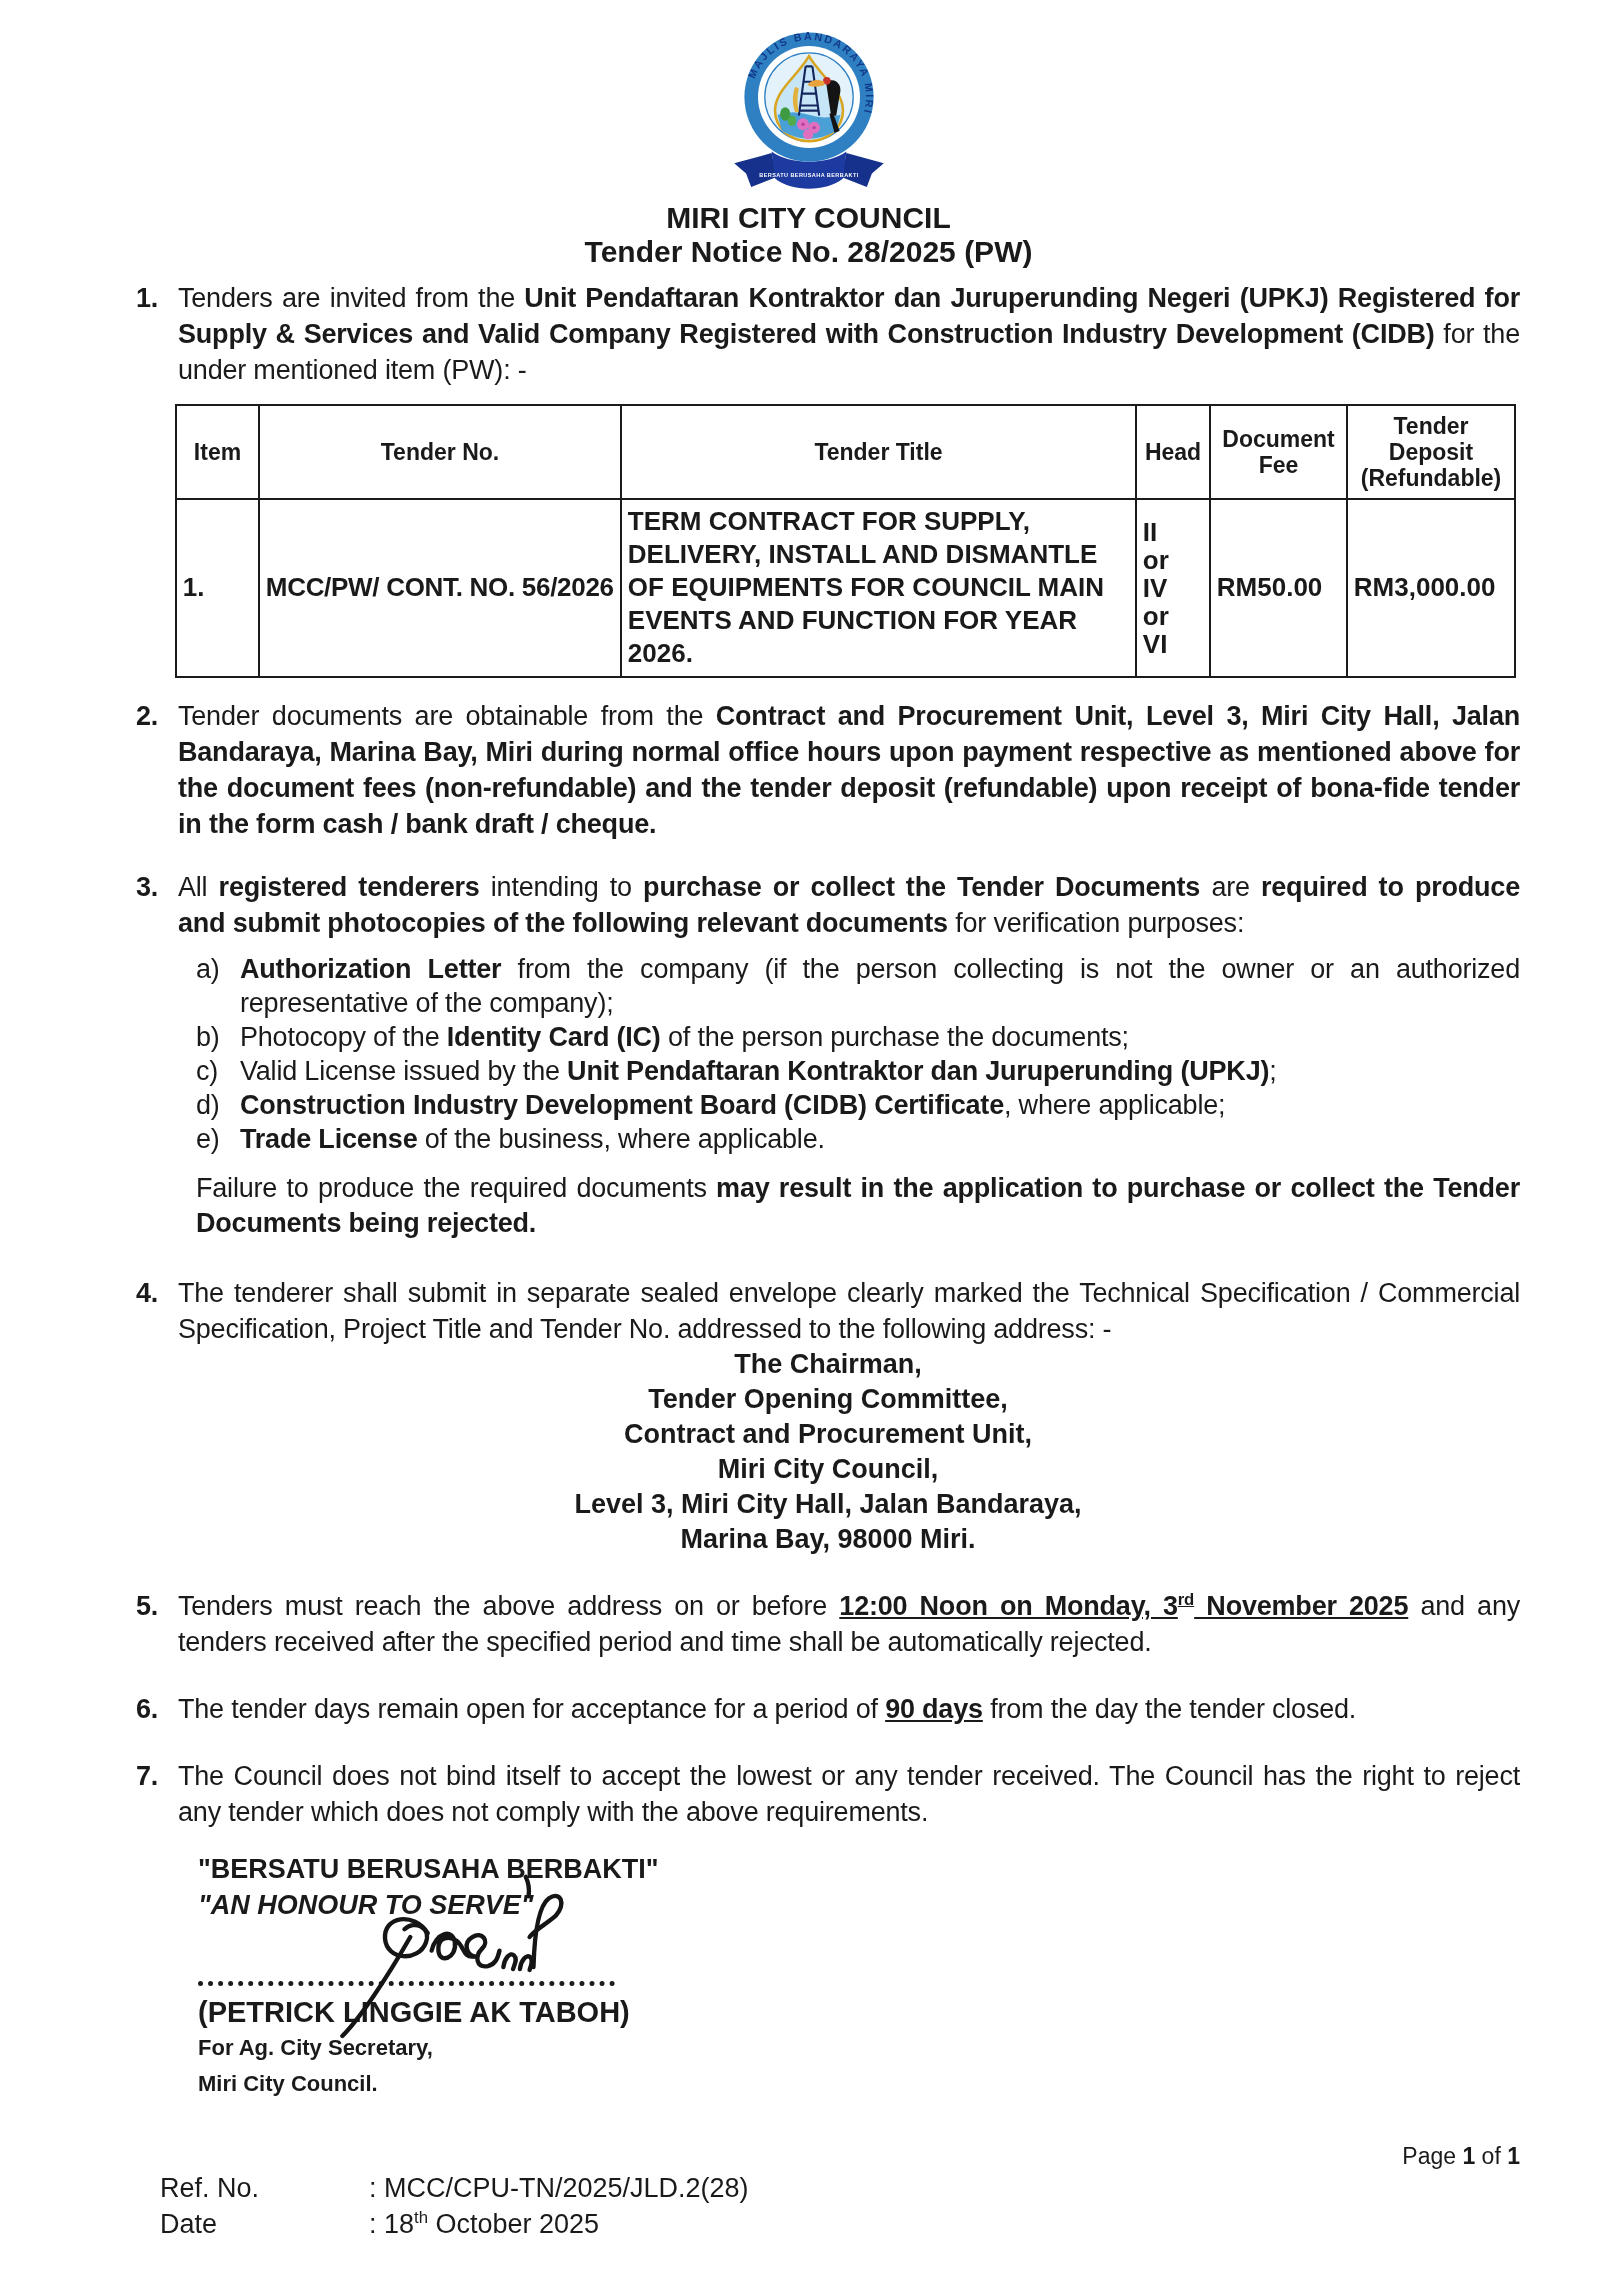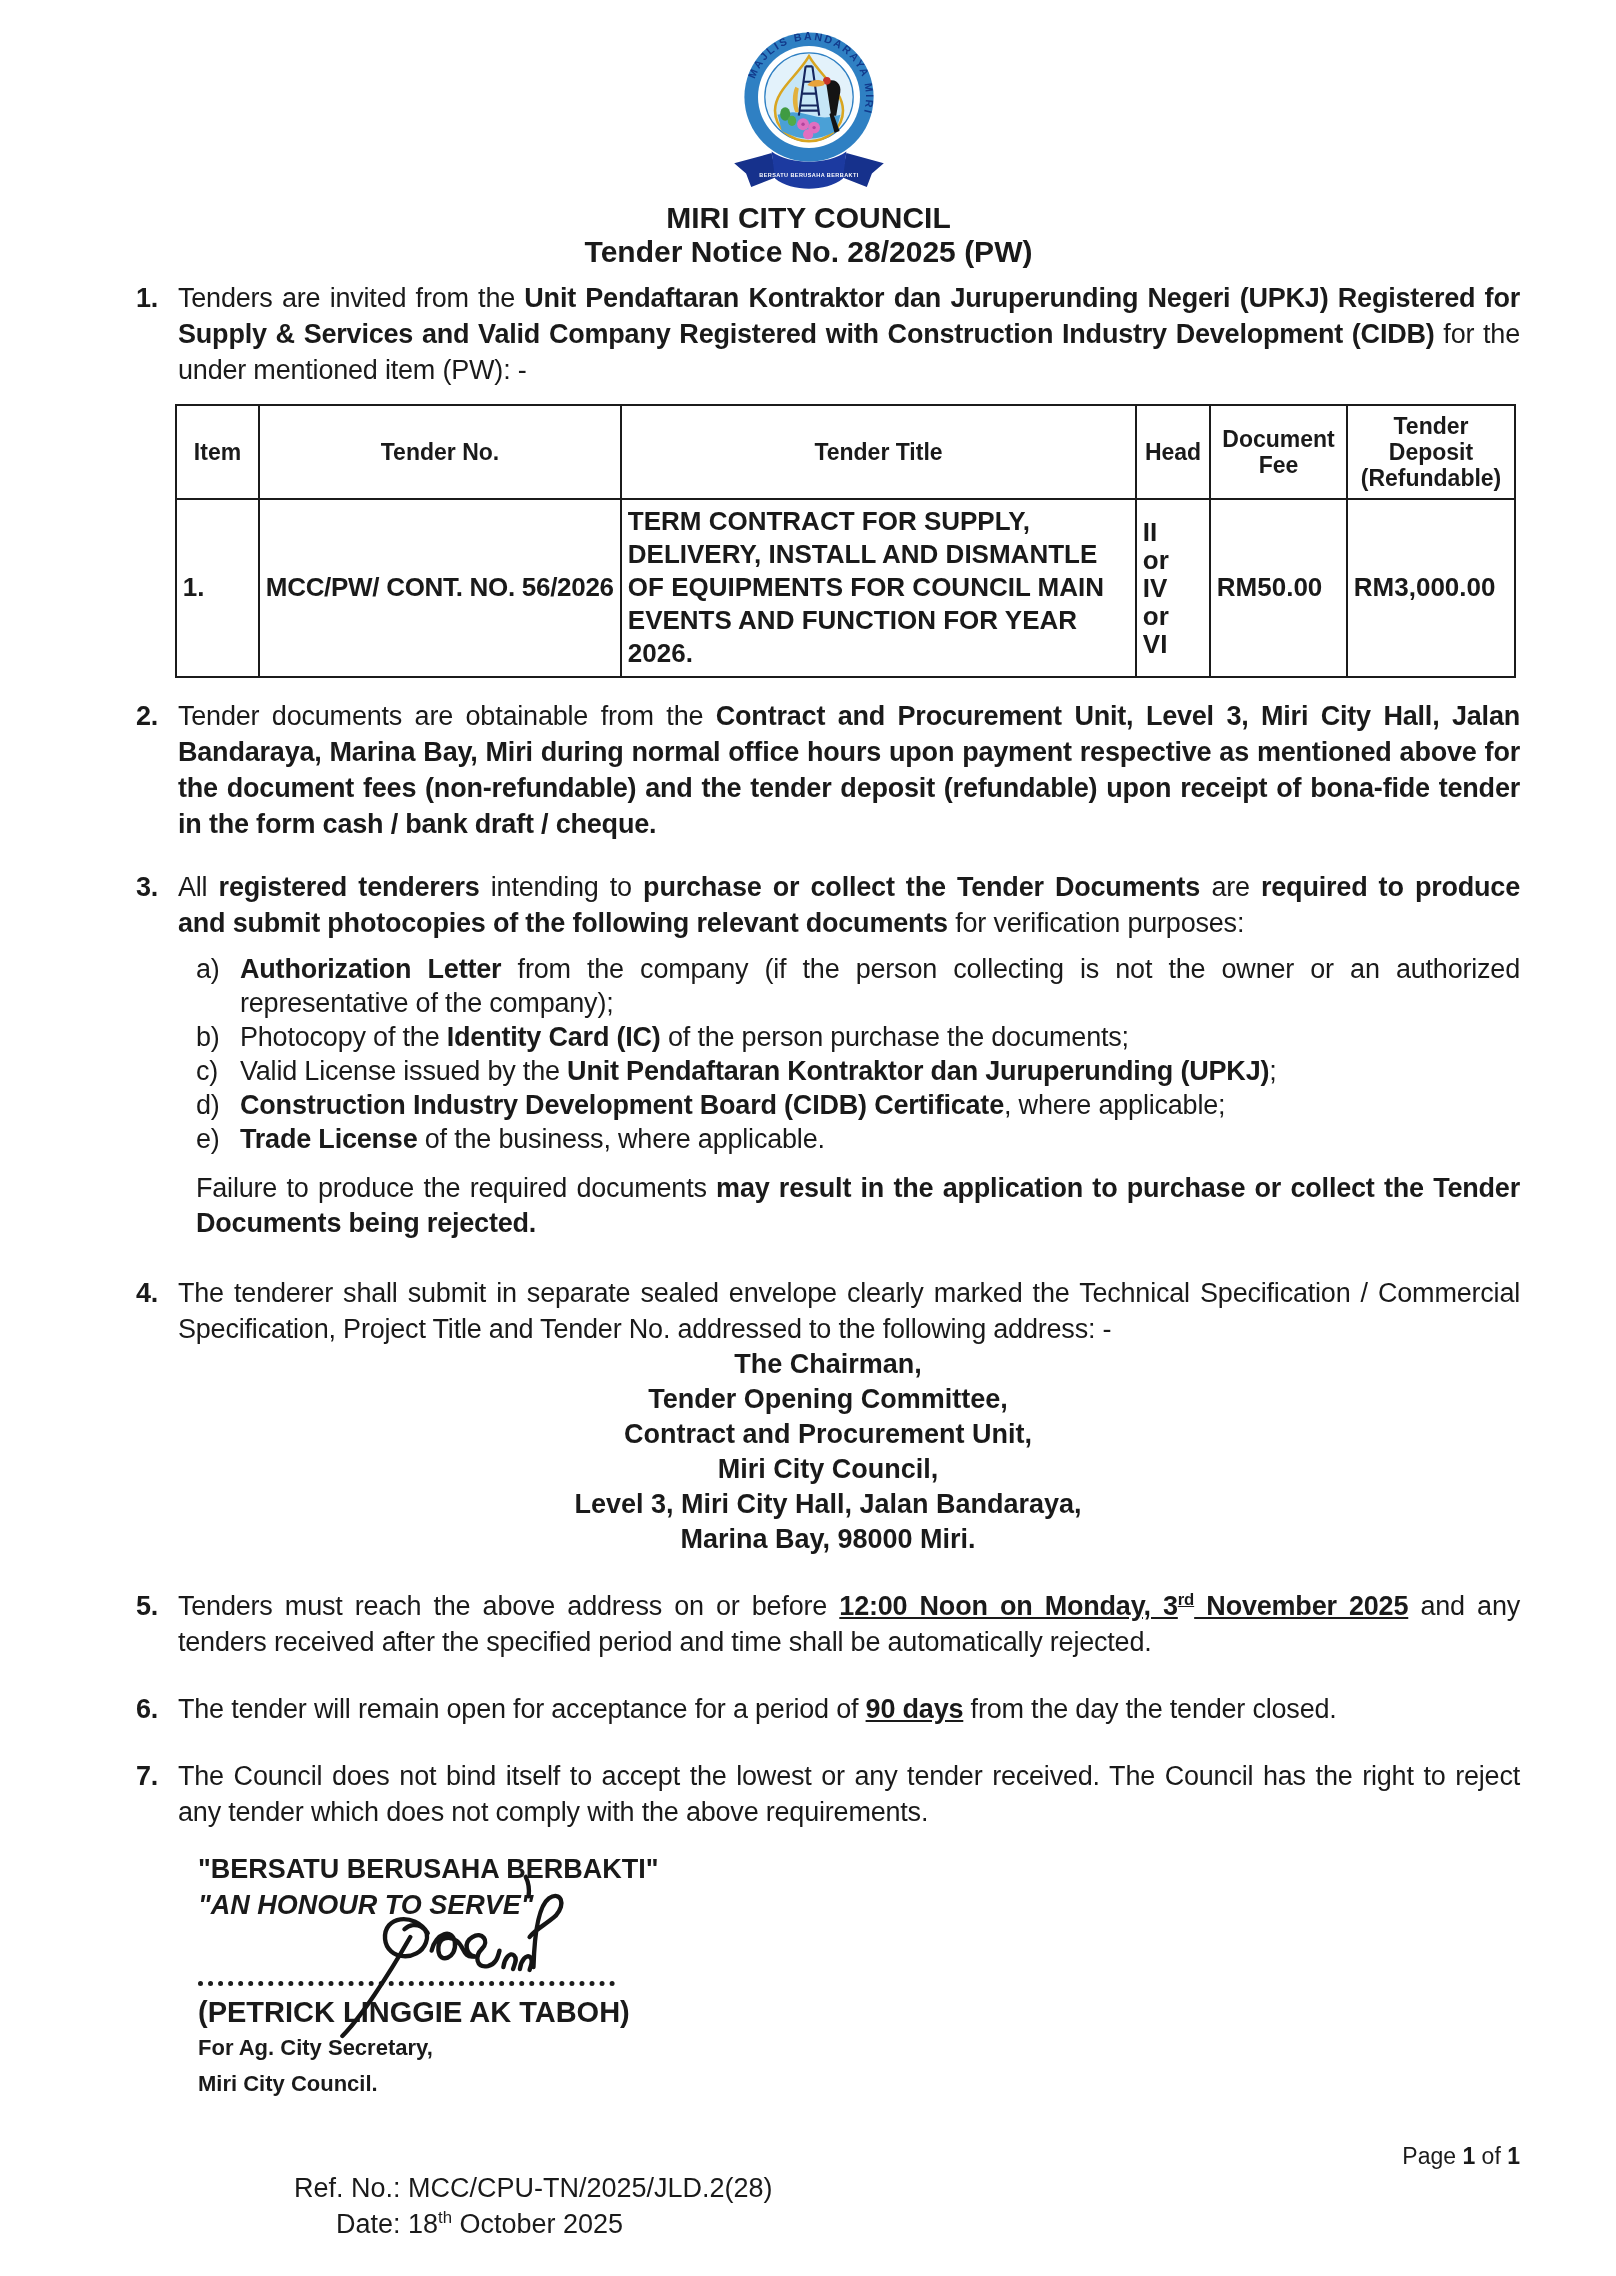--- a/index.html
+++ b/index.html
@@ -56,21 +56,21 @@
   .motto .l2 { font-style:italic; }
 
   .sig-block { position:relative; margin-left:62px; padding-top:58px; width:524px; }
   .sig-svg { position:absolute; left:92px; top:-50px; pointer-events:none; }
   .dotline { width:417px; border-bottom:5.8px dotted #1c1c1c; height:0; }
   .sig-name { font-weight:bold; font-size:29px; line-height:36px; margin-top:7.8px; }
   .sig-line { font-weight:bold; font-size:22px; line-height:36px; }
 
   .ref { margin-top:68px; line-height:36px; }
   .ref-row { display:flex; }
-  .ref-label { margin-left:48px; width:209px; flex:none;text-align:right; }
+  .ref-label { margin-left:24px; width:209px; flex:none; }
 
   .page-num { position:absolute; top:2143px; right:97px; font-size:23px; }
 </style>
 </head>
 <body>
 
 <div class="page">
 
   <div class="header">
     <svg class="logo" viewBox="0 0 200 200" width="170" height="170" style="font-size:28px">
@@ -204,21 +204,21 @@
       <div>Marina Bay, 98000 Miri.</div>
     </div>
 
     <div class="clause c5">
       <span class="num">5.</span>
       <div class="body"><span>Tenders must reach the above address on or before </span><span class="b u">12:00 Noon on Monday, 3</span><sup class="b u">rd</sup><span class="b u"> November 2025</span><span> and any tenders received after the specified period and time shall be automatically rejected.</span></div>
     </div>
 
     <div class="clause c6">
       <span class="num">6.</span>
-      <div class="body"><span>The tender will remain open for acceptance for a period of </span><span class="b u">90 days</span><span> from the day the tender closed.</span></div>
+      <div class="body"><span>The tender days remain open for acceptance for a period of </span><span class="b u">90 days</span><span> from the day the tender closed.</span></div>
     </div>
 
     <div class="clause c7">
       <span class="num">7.</span>
       <div class="body"><span>The Council does not bind itself to accept the lowest or any tender received. The Council has the right to reject any tender which does not comply with the above requirements.</span></div>
     </div>
 
     <div class="motto">
       <div class="l1">"BERSATU BERUSAHA BERBAKTI"</div>
       <div class="l2">"AN HONOUR TO SERVE"</div>

